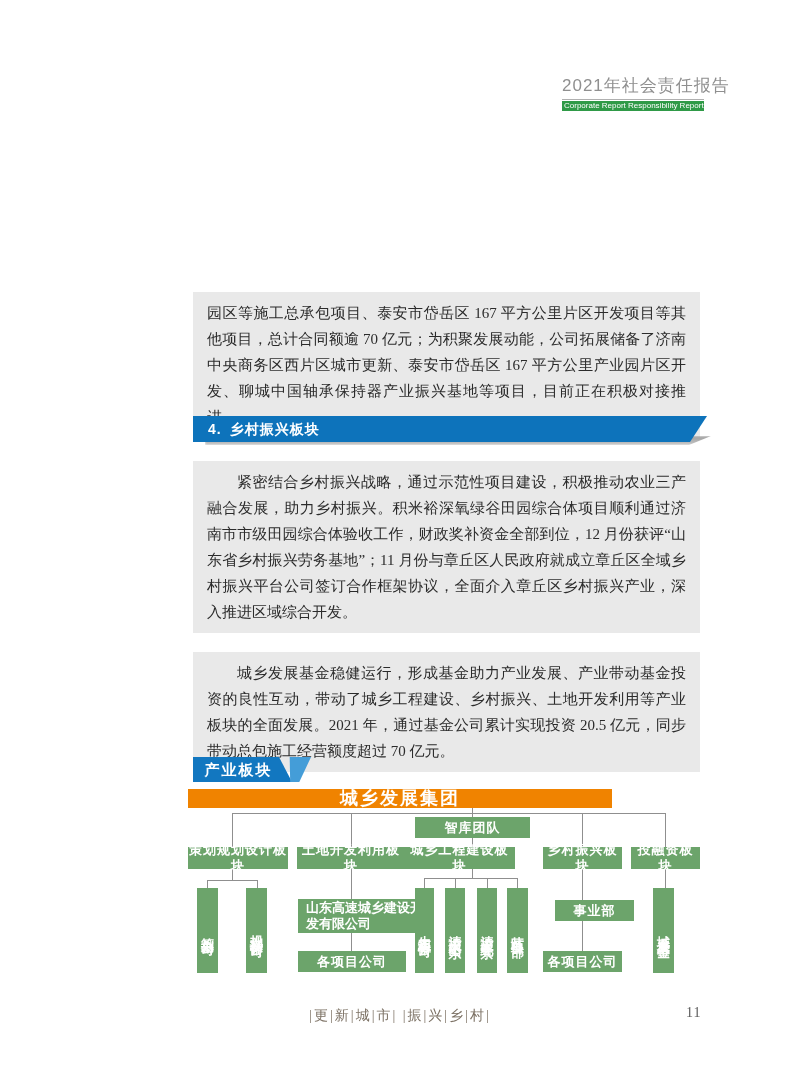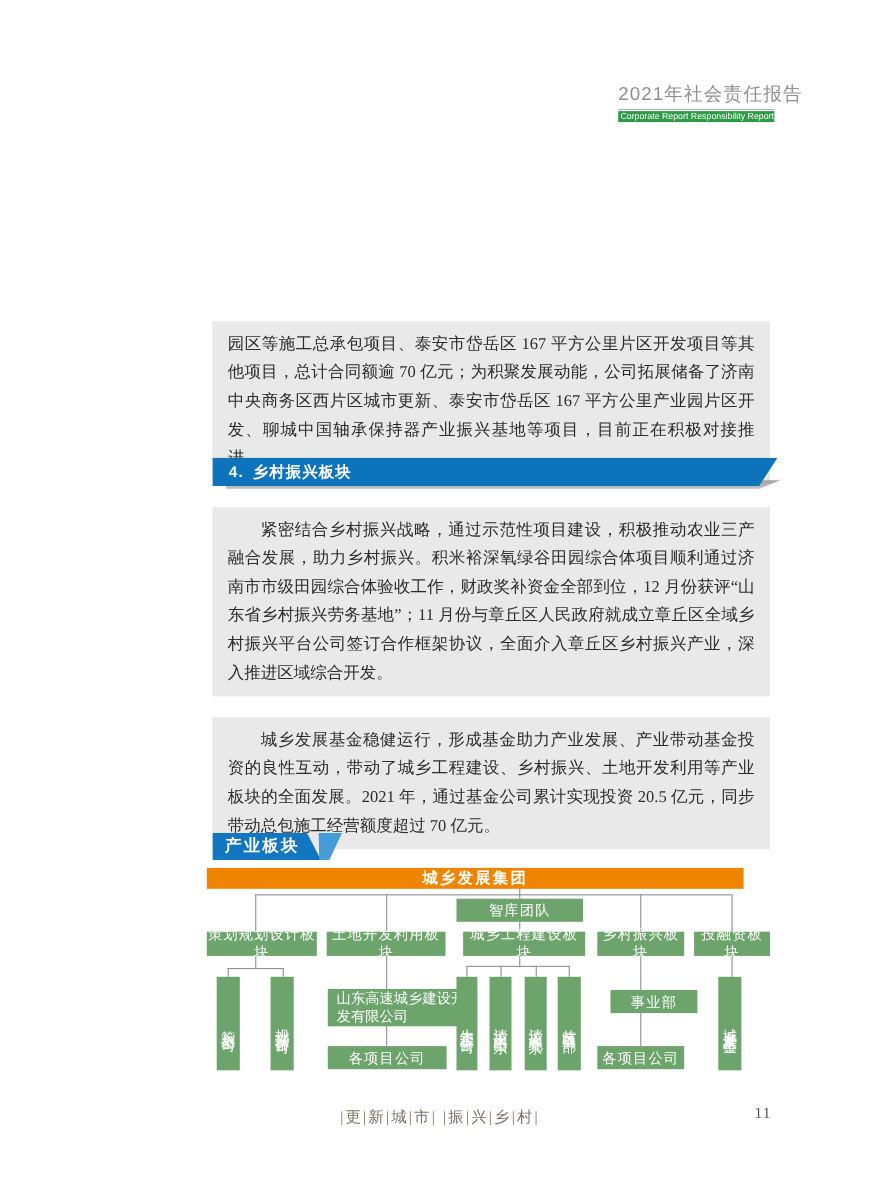--- a/index.html
+++ b/index.html
@@ -57,26 +57,26 @@
   }
   .ind-tip {
     position:absolute; left:92px; top:0; width:26px; height:25px; background:#449dd8;
     clip-path:polygon(18% 0,100% 0,55% 100%,20% 100%);
   }
 
   
   .chart { position:absolute; left:188px; top:786px; width:519px; height:200px; }
   .chart .line { position:absolute; background:#8f8f8f; }
   .root-bar {
-    position:absolute; left:0; top:3px; width:488px; height:19px; background:#f08300;
-    color:#fff; font-size:14px; font-weight:bold; text-align:center; line-height:19px;
+    position:absolute; left:0; top:3px; width:424px; height:19px; background:#f08300;
+    color:#fff; font-size:18px; font-weight:bold; text-align:center; line-height:19px;
     letter-spacing:2px; z-index:2;
   }
   .gbox {
-    position:absolute; background:#6ca46b; color:#ffffff; font-weight:normal;
+    position:absolute; background:#6ca46b; color:#ffffff; font-weight:bold;
     display:flex; align-items:center; justify-content:center;
     font-size:13px; letter-spacing:1px; z-index:2; text-align:center; line-height:16px;
   }
   .gbox.vert {
     writing-mode:vertical-rl; letter-spacing:2px; line-height:21px; padding:2px 0;
   }
   .gbox.leftalign { justify-content:flex-start; text-align:left; padding-left:8px; letter-spacing:0; }
 
   
   .footer-slogan {
@@ -149,21 +149,21 @@
     <div class="line" style="left:394px;top:83px;width:1px;height:31px;"></div>
     <div class="line" style="left:394px;top:134px;width:1px;height:31px;"></div>
     <div class="line" style="left:477px;top:83px;width:1px;height:19px;"></div>
 
     <div class="root-bar">城乡发展集团</div>
 
     <div class="gbox" style="left:227px;top:31px;width:115px;height:21px;">智库团队</div>
 
     <div class="gbox" style="left:0;top:61px;width:100px;height:22px;">策划规划设计板块</div>
     <div class="gbox" style="left:109px;top:61px;width:108px;height:22px;">土地开发利用板块</div>
-    <div class="gbox" style="left:233px;top:61px;width:111px;height:22px;">城乡工程建设板块</div>
+    <div class="gbox" style="left:216px;top:61px;width:111px;height:22px;">城乡工程建设板块</div>
     <div class="gbox" style="left:355px;top:61px;width:79px;height:22px;">乡村振兴板块</div>
     <div class="gbox" style="left:443px;top:61px;width:69px;height:22px;">投融资板块</div>
 
     <div class="gbox vert" style="left:9px;top:102px;width:21px;height:85px;">策划公司</div>
     <div class="gbox vert" style="left:58px;top:102px;width:21px;height:85px;">规划设计公司</div>
 
     <div class="gbox leftalign" style="left:110px;top:113px;width:132px;height:34px;">山东高速城乡建设开发有限公司</div>
     <div class="gbox" style="left:110px;top:165px;width:108px;height:21px;">各项目公司</div>
 
     <div class="gbox vert" style="left:227px;top:102px;width:19px;height:85px;">生态工程公司</div>

